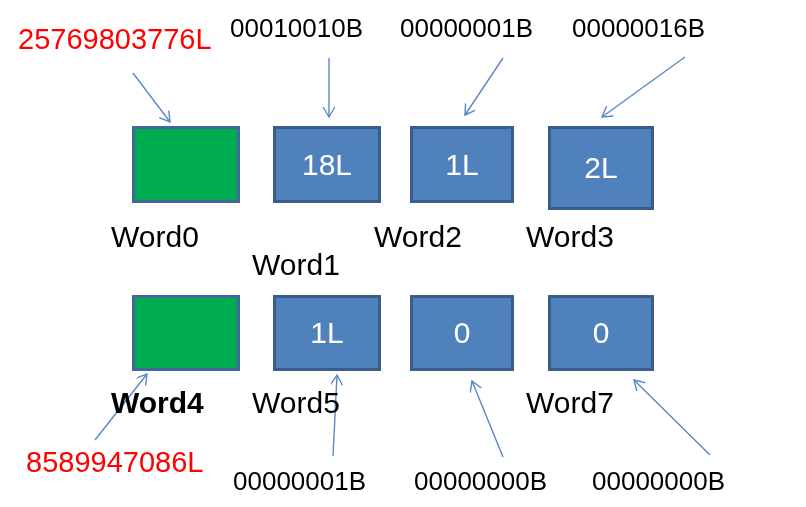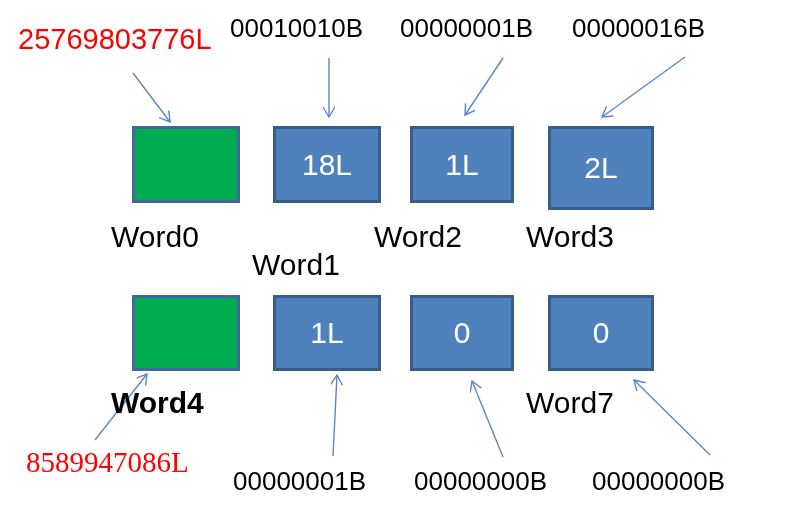--- a/index.html
+++ b/index.html
@@ -99,20 +99,21 @@
     <span class="value">1L</span>
   </div>
   <div class="box" style="left:410px; top:295px; width:104px; height:76px;" data-type="blue">
     <span class="value">0</span>
   </div>
   <div class="box" style="left:548px; top:295px; width:106px; height:76px;" data-type="blue">
     <span class="value">0</span>
   </div>
 
   <div class="word-label" style="left:111px; top:386px;font-weight:bold;">Word4</div>
+  <div class="word-label" style="left:252px; top:386px;">Word5</div>
   <div class="word-label" style="left:526px; top:386px;">Word7</div>
 
-  <div class="ann" style="left:26px; top:446px;font-family:Liberation Serif, serif;" data-style="red">8589947086L</div>
+  <div class="ann" style="left:26px; top:446px;" data-style="red">8589947086L</div>
   <div class="ann center" style="left:233px; top:467px;" data-style="black">00000001B</div>
   <div class="ann center" style="left:414px; top:467px;" data-style="black">00000000B</div>
   <div class="ann center" style="left:592px; top:467px;" data-style="black">00000000B</div>
 
 </div>
 
 </body></html>

